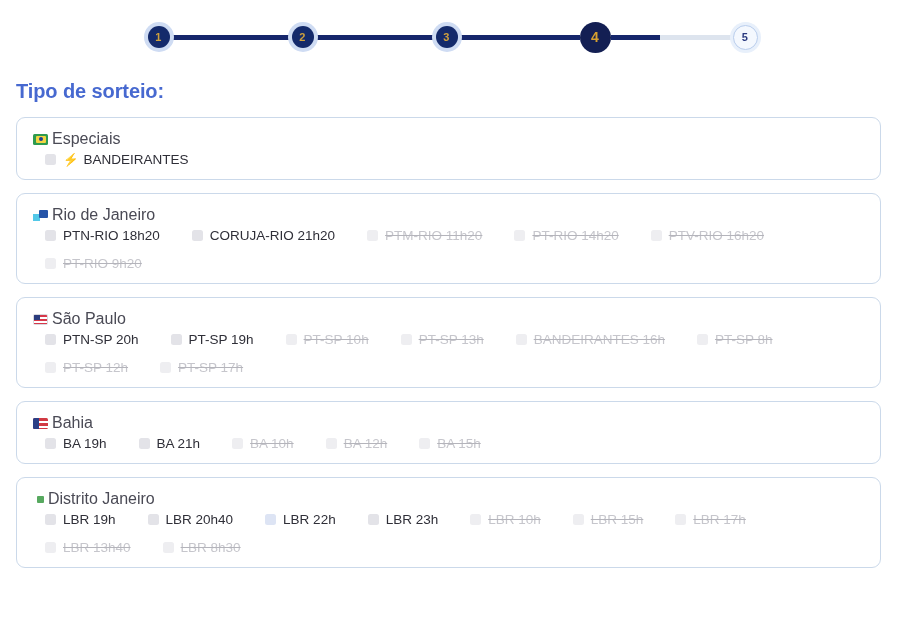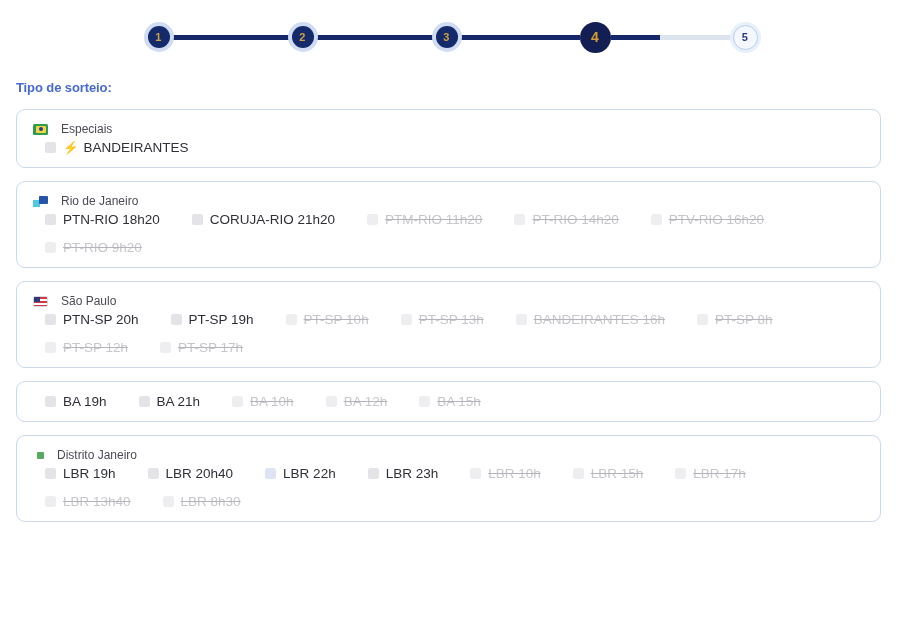--- a/index.html
+++ b/index.html
@@ -60,39 +60,39 @@
   .bar.filled { background: #15266b; }
   .bar.half {
     flex: 1 1 auto; height: 5px;
     background: linear-gradient(to right, #15266b 0%, #15266b 40%, #dde4ee 40%, #dde4ee 100%);
   }
 
   
   .page-title {
     margin: 6px 0 0 16px;
     color: #4769d0;
-    font-size: 13px;
+    font-size: 20px;
     font-weight: bold;
     letter-spacing: -0.1px;
   }
 
   
   .cards { margin-top: 14px; }
   .card {
     margin: 0 18px 13px 16px;
     border: 1px solid #cbd9ea;
     border-radius: 9px;
     background: #fff;
     padding: 12px 14px 12px 16px;
   }
   .card-head {
     display: flex;
     align-items: center;
-    gap: 13px;
-    font-size: 12px;
+    gap: 4px;
+    font-size: 16px;
     color: #4a4a55;
     margin-bottom: 4px;
   }
   .flag { display: inline-block; width: 15px; height: 11px; border-radius: 1.5px; flex: 0 0 auto; }
   .flag-br { background: #2e9b4f; position: relative; overflow: hidden; }
   .flag-br::before {
     content: ""; position: absolute; left: 2.5px; top: 2px; width: 10px; height: 7px;
     background: #f2d543; transform: skewX(0deg); border-radius: 1px;
   }
   .flag-br::after {
@@ -264,20 +264,24 @@
           <span class="cb"></span>
           <span>PT-SP 12h</span>
         </label>
         <label class="opt disabled">
           <span class="cb"></span>
           <span>PT-SP 17h</span>
         </label>
       </div>
     </div>
     <div class="card">
+      <div class="card-head">
+        <span class="flag flag-ba"></span>
+        <span>Bahia</span>
+      </div>
       <div class="options">
         <label class="opt">
           <span class="cb"></span>
           <span>BA 19h</span>
         </label>
         <label class="opt">
           <span class="cb"></span>
           <span>BA 21h</span>
         </label>
         <label class="opt disabled">

